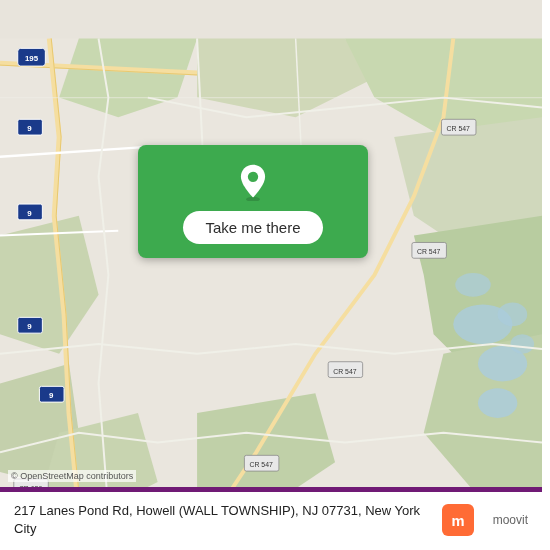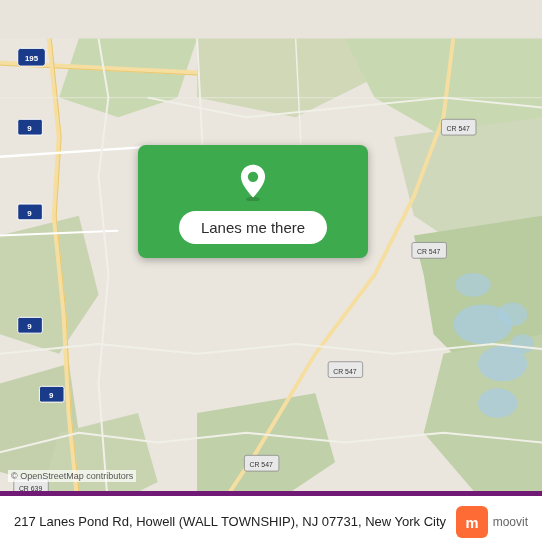--- a/index.html
+++ b/index.html
@@ -58,21 +58,21 @@
       align-items: center;
       justify-content: center;
       font-size: 18px;
       color: white;
       font-weight: bold;
     }
 
     #moovit-text {
       font-size: 12px;
       color: #666;
-      margin-left: 3px;
+      margin-left: 17px;
     }
 
     
     #attribution {
       position: absolute;
       bottom: 68px;
       left: 8px;
       font-size: 9px;
       color: #555;
       background: rgba(255,255,255,0.7);
@@ -198,21 +198,21 @@
   </svg>
 
   <div id="take-me-there-container">
     <div id="green-panel">
 
       <svg id="location-pin" viewBox="0 0 38 44" xmlns="http://www.w3.org/2000/svg">
         <ellipse cx="19" cy="42" rx="8" ry="3" fill="rgba(0,0,0,0.15)"></ellipse>
         <path d="M19 2 C11 2 5 8 5 16 C5 26 19 40 19 40 C19 40 33 26 33 16 C33 8 27 2 19 2 Z" fill="white"></path>
         <circle cx="19" cy="16" r="6" fill="#3daa4e"></circle>
       </svg>
-      <button id="take-me-there-btn">Lanes me there</button>
+      <button id="take-me-there-btn">Take me there</button>
     </div>
   </div>
 
   <div id="attribution">© OpenStreetMap contributors</div>
 
   <div id="info-bar">
     <span id="address-text">217 Lanes Pond Rd, Howell (WALL TOWNSHIP), NJ 07731, New York City</span>
     <div id="moovit-logo">
       <div id="moovit-icon">
         <svg viewBox="0 0 24 24" width="22" height="22" xmlns="http://www.w3.org/2000/svg">

